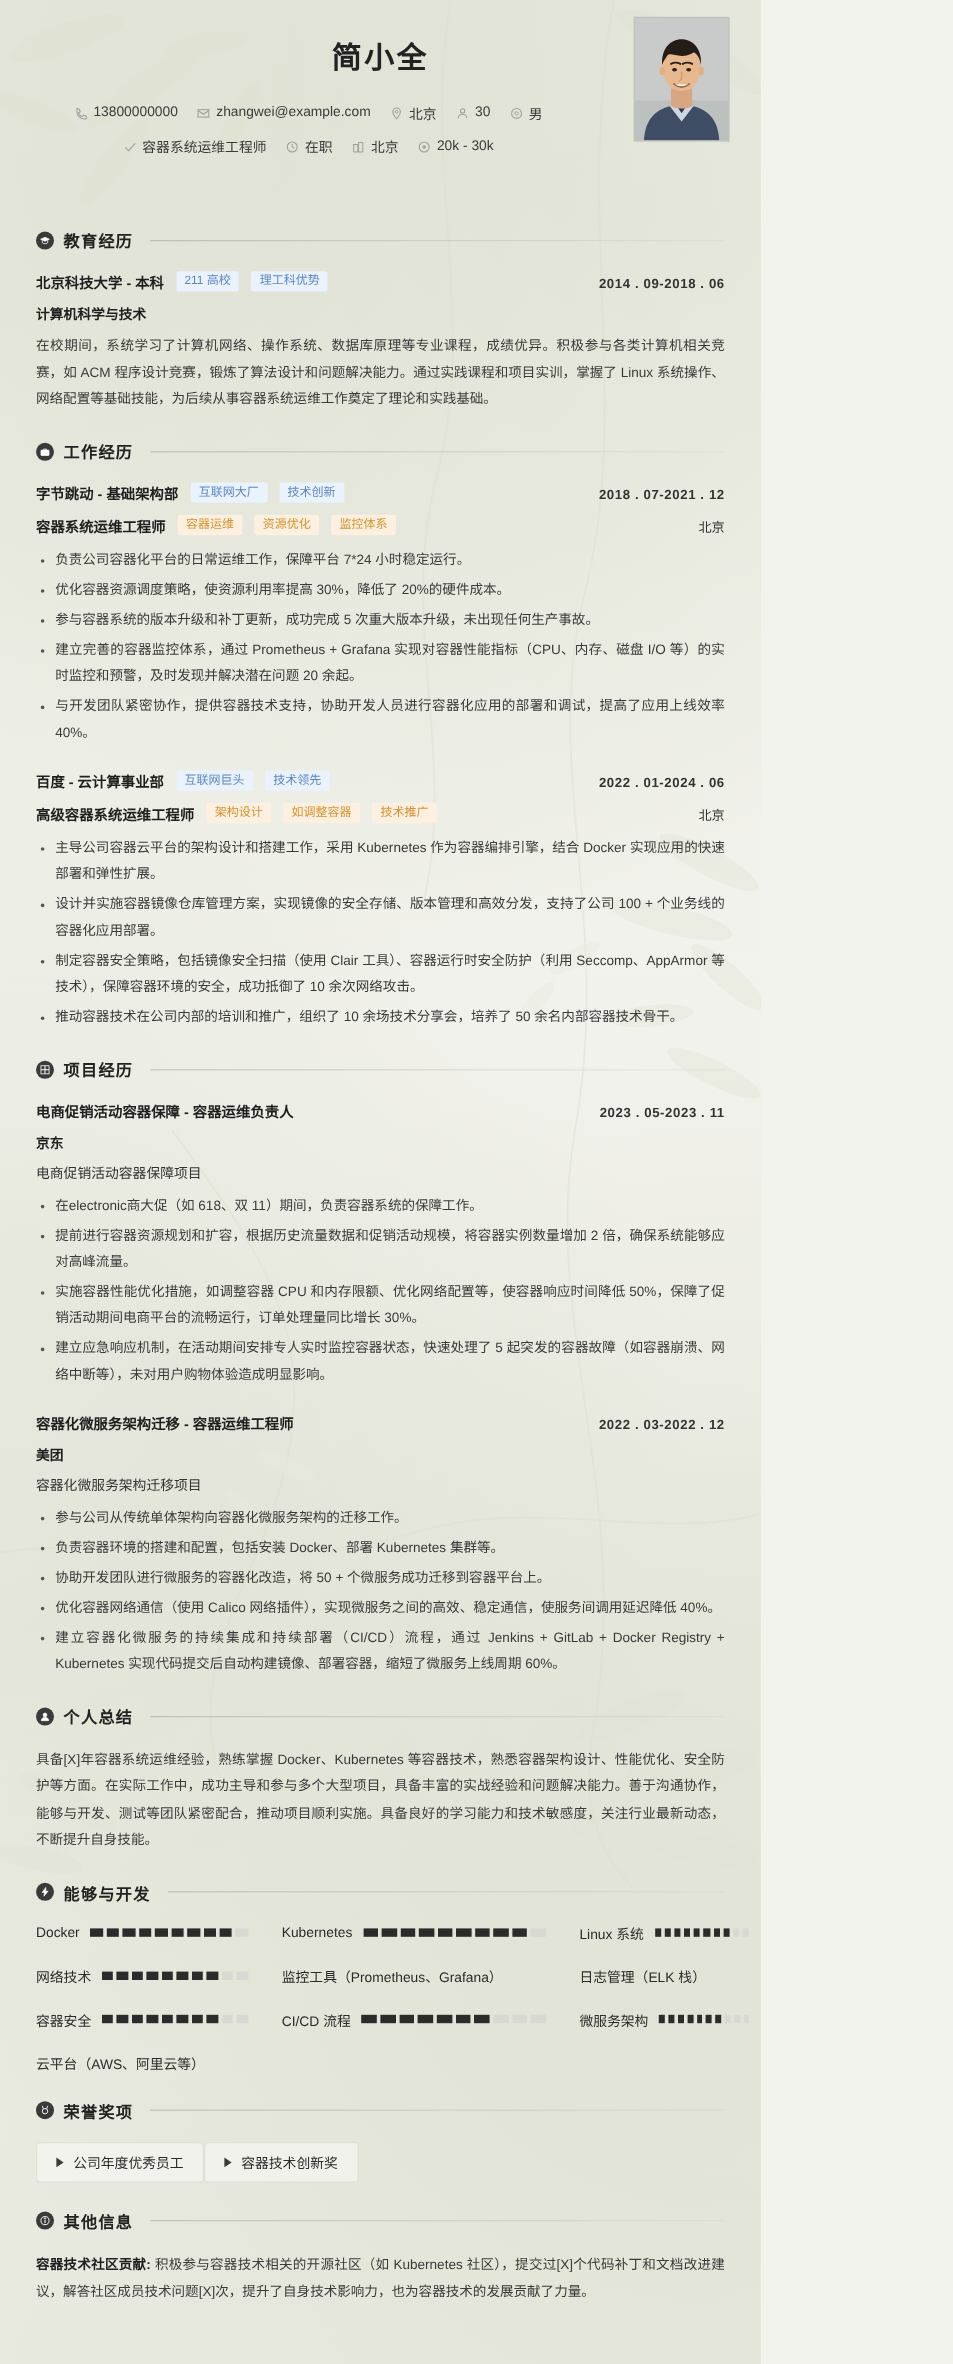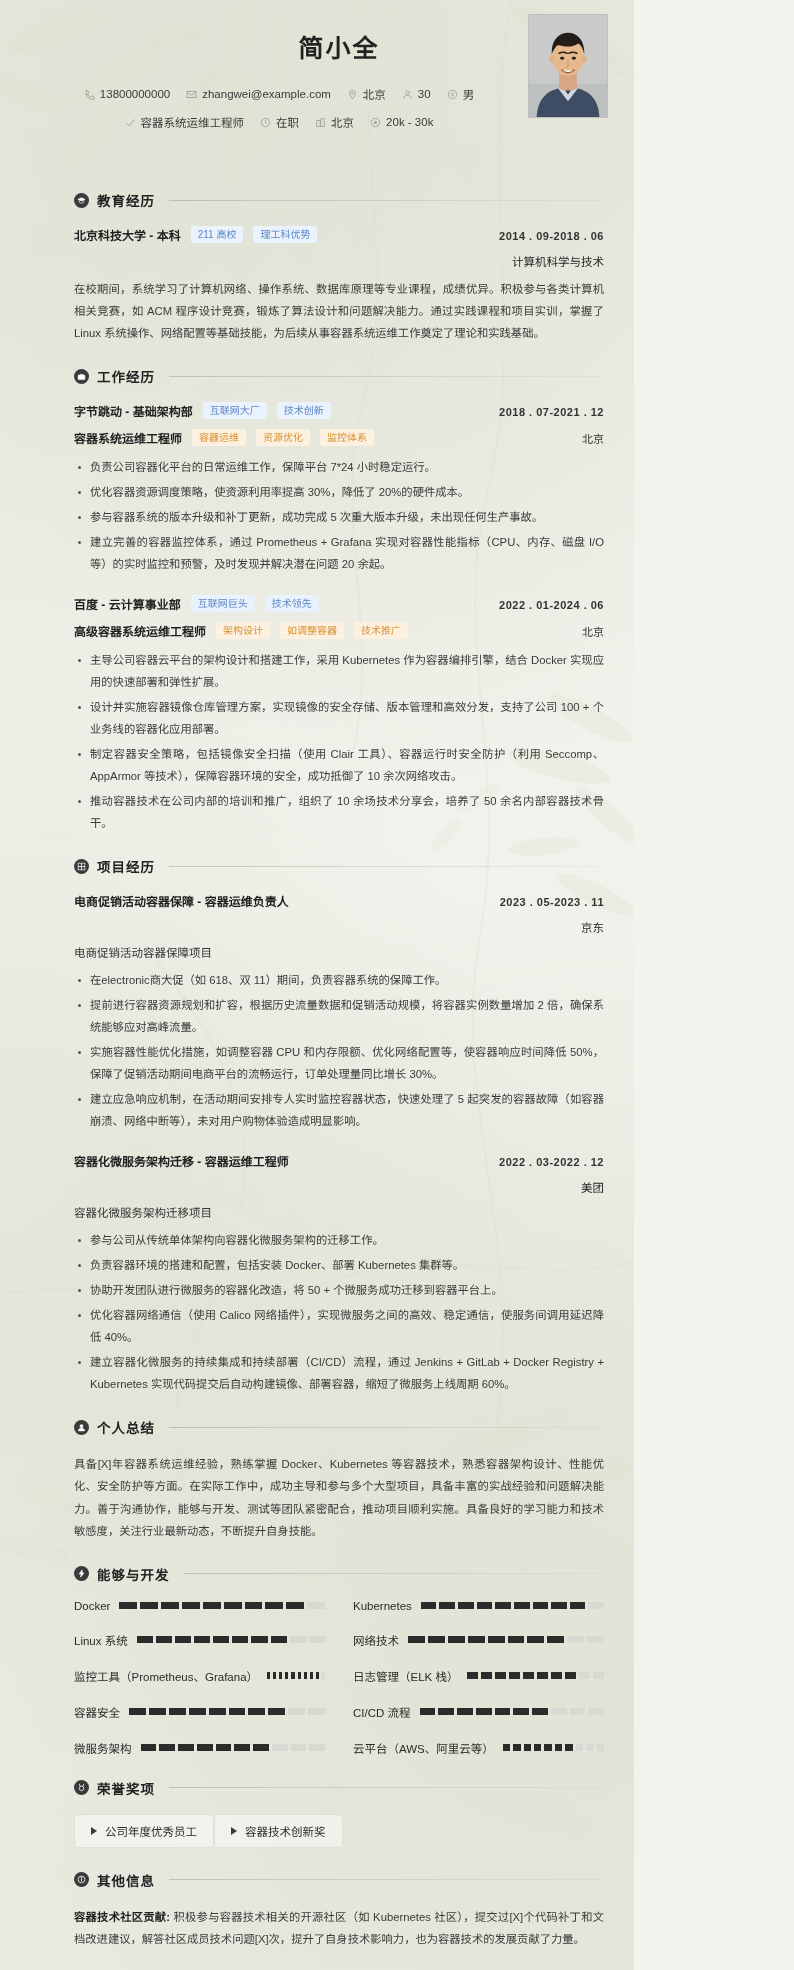--- a/index.html
+++ b/index.html
@@ -16,21 +16,20 @@
     width:634px;
     min-height:1970px;
     background:
       radial-gradient(circle at 12% 4%, rgba(214,218,200,.55) 0 9%, transparent 42%),
       radial-gradient(circle at 88% 2%, rgba(214,218,200,.40) 0 8%, transparent 38%),
       radial-gradient(circle at 4% 62%, rgba(216,220,203,.45) 0 10%, transparent 40%),
       radial-gradient(circle at 96% 78%, rgba(214,218,200,.42) 0 10%, transparent 40%),
       radial-gradient(circle at 50% 100%, rgba(214,218,200,.30) 0 14%, transparent 46%),
       linear-gradient(180deg,#f6f6f1 0%,#f2f2ec 45%,#efefe8 100%);
     overflow:hidden;
-    padding-left:44px;
   }
   
   .bg-deco{
     position:absolute;inset:0;
     pointer-events:none;
     z-index:0;
     opacity:.85;
   }
   .content{position:relative;z-index:2;}
 
@@ -137,21 +136,21 @@
     color:#333;
     white-space:nowrap;
     letter-spacing:.5px;
     flex:0 0 auto;
   }
   .entry-sub{
     font-size:11.5px;
     color:#333;
     margin-bottom:9px;
   }
-  .entry-sub.bold{font-weight:normal;color:#1f1f1f;text-align:right;}
+  .entry-sub.bold{font-weight:bold;color:#1f1f1f;}
   .sub-row{
     display:flex;
     align-items:center;
     justify-content:space-between;
     gap:10px;
     margin-bottom:10px;
   }
   .sub-left{display:flex;align-items:center;flex-wrap:wrap;gap:6px 10px;}
   .sub-right{font-size:11px;color:#333;white-space:nowrap;}
 
@@ -188,21 +187,21 @@
     position:absolute;
     left:4px;top:10px;
     width:3px;height:3px;
     border-radius:50%;
     background:#555;
   }
 
   
   .skill-grid{
     display:grid;
-    grid-template-columns:1fr 1fr;
+    grid-template-columns:1fr 1fr 1fr;
     column-gap:28px;
     row-gap:20px;
   }
   .skill-row{
     display:flex;
     align-items:center;
     gap:9px;
   }
   .skill-name{
     font-size:11.5px;
@@ -476,20 +475,21 @@
             <span class="tag orange">资源优化</span>
             <span class="tag orange">监控体系</span>
           </div>
           <span class="sub-right">北京</span>
         </div>
         <ul class="bullets">
           <li>负责公司容器化平台的日常运维工作，保障平台 7*24 小时稳定运行。</li>
           <li>优化容器资源调度策略，使资源利用率提高 30%，降低了 20%的硬件成本。</li>
           <li>参与容器系统的版本升级和补丁更新，成功完成 5 次重大版本升级，未出现任何生产事故。</li>
           <li>建立完善的容器监控体系，通过 Prometheus + Grafana 实现对容器性能指标（CPU、内存、磁盘 I/O 等）的实时监控和预警，及时发现并解决潜在问题 20 余起。</li>
+          <li>与开发团队紧密协作，提供容器技术支持，协助开发人员进行容器化应用的部署和调试，提高了应用上线效率 40%。</li>
         </ul>
       </div>
 
       <div class="entry">
         <div class="entry-top">
           <div class="entry-left">
             <span class="entry-title">百度 - 云计算事业部</span>
             <span class="tag blue">互联网巨头</span>
             <span class="tag blue">技术领先</span>
           </div>

